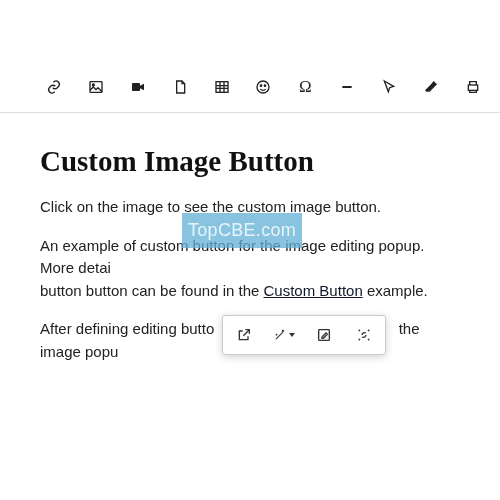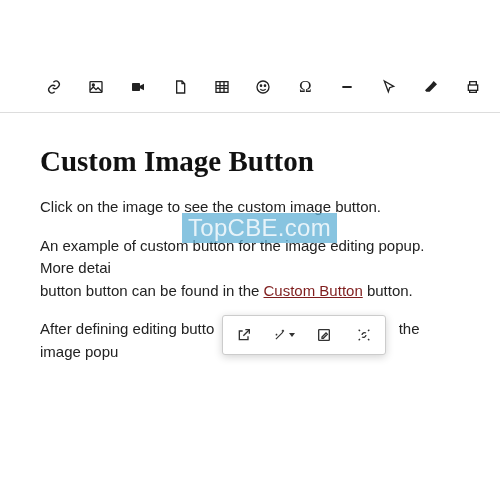--- a/index.html
+++ b/index.html
@@ -45,32 +45,32 @@
     margin: 14px 0 18px 0;
   }
   .content p {
     font-size: 15px;
     line-height: 1.5;
     margin-bottom: 16px;
     font-family: Arial, Helvetica, sans-serif;
     color: #222;
   }
   .content a {
-    color: #7f1d1d;
+    color: #0f172a;
     text-decoration: underline;
   }
   .watermark {
     position: absolute;
     top: 213px;
     left: 182px;
-    font-size: 24px;
+    font-size: 18px;
     font-family: Arial, sans-serif;
     color: rgba(255,255,255,0.8);
     background: rgba(96,176,214,0.75);
-    padding: 1px 6px;
+    padding: 7px 6px;
     pointer-events: none;
     letter-spacing: 0.3px;
   }
   .popup {
     position: absolute;
     top: 315px;
     left: 222px;
     background: #fff;
     border: 1px solid #ccc;
     border-radius: 3px;
@@ -168,21 +168,21 @@
   </span>
 </div>
 
 <div class="divider"></div>
 
 <div class="content">
   <h1>Custom Image Button</h1>
   <p>Click on the image to see the custom image button.</p>
   <p>
     <span>An example of custom button for the image editing popup. More detai</span><br>
-    <span>button button can be found in the </span><a href="#">Custom Button</a><span> button.</span>
+    <span>button button can be found in the </span><a href="#">Custom Button</a><span> example.</span>
   </p>
   <p>
     <span>After defining editing butto</span>
     <span style="display:inline-block;width:176px;"></span>
     <span>the image popu</span>
   </p>
 </div>
 
 <div class="watermark">TopCBE.com</div>
 

